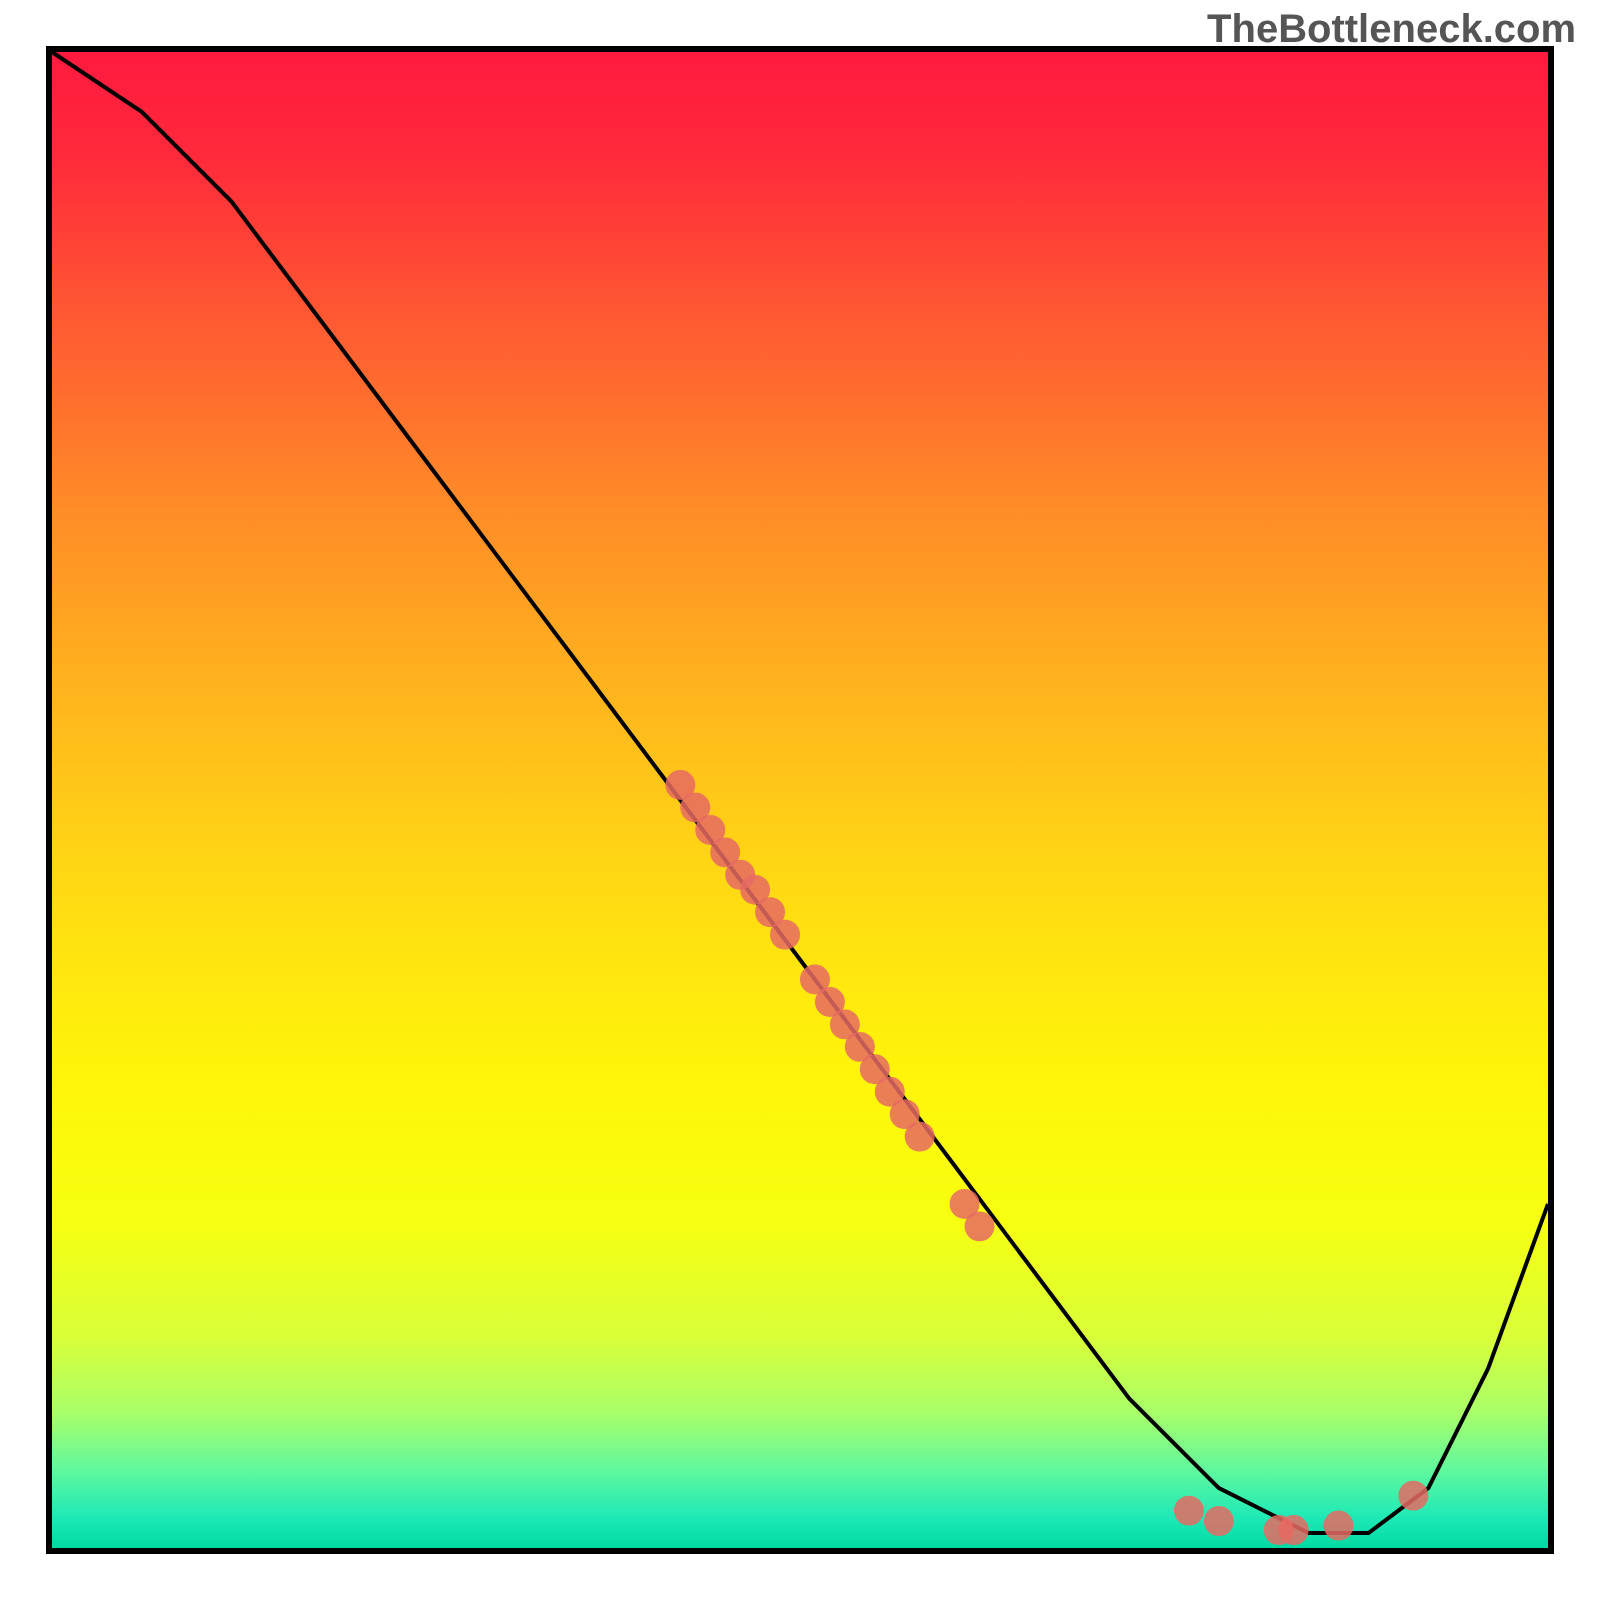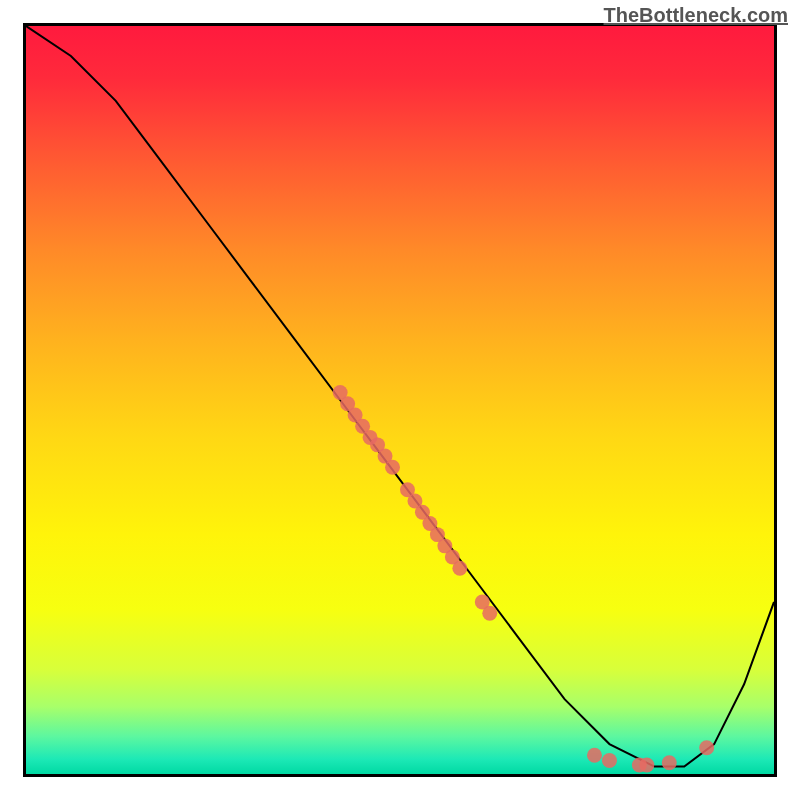--- a/index.html
+++ b/index.html
@@ -11,21 +11,20 @@
     font-family: Arial, sans-serif;
   }
   .watermark {
     position: absolute;
     top: 4px;
     right: 12px;
     font-size: 20px;
     font-weight: bold;
     color: #555;
     z-index: 10;
-    text-decoration: underline;
   }
   .plot-frame {
     position: absolute;
     left: 23px;
     top: 23px;
     width: 754px;
     height: 754px;
     border: 3px solid #000;
     box-sizing: border-box;
     overflow: hidden;

